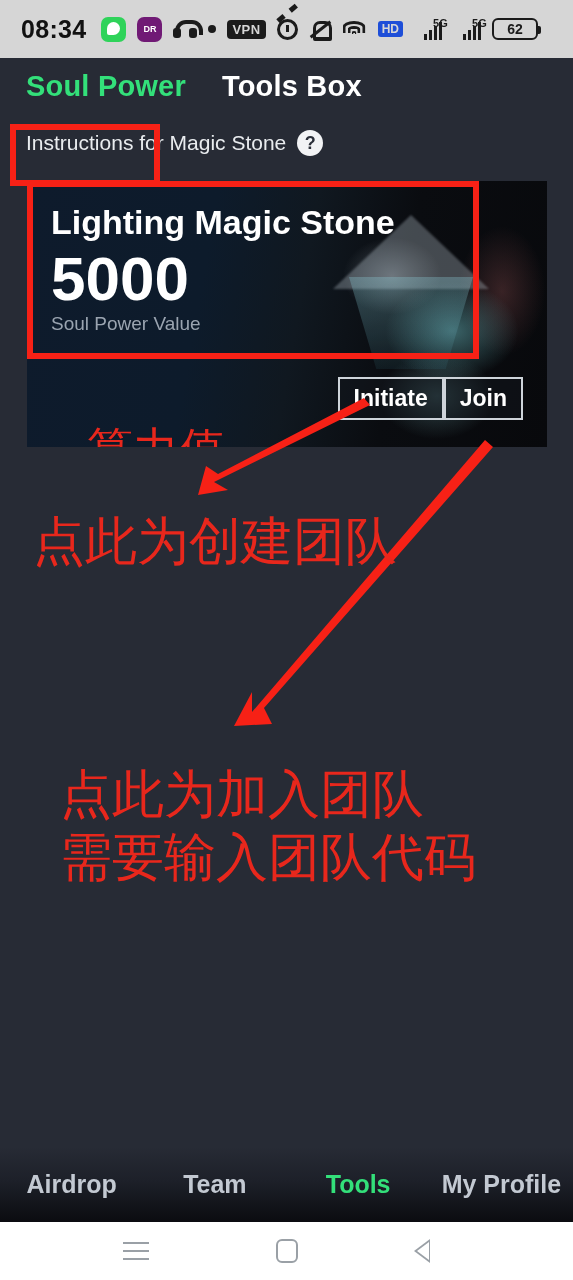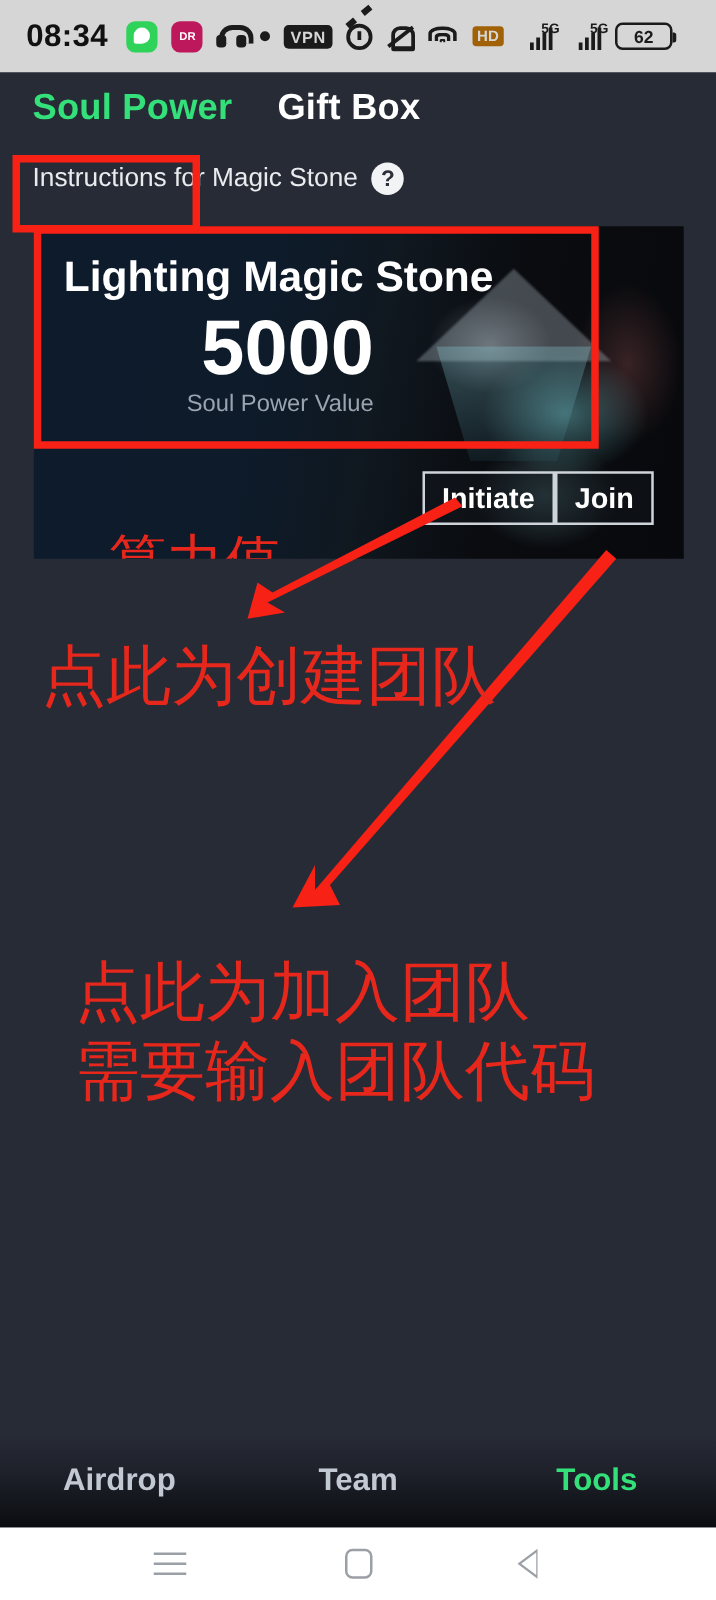--- a/index.html
+++ b/index.html
@@ -16,21 +16,21 @@
     position:absolute; top:0; left:0; width:573px; height:58px;
     background:#d6d6d6;
     display:flex; align-items:center; justify-content:center; gap:11px;
     padding-right:14px;
   }
   .sb-time { font-size:25px; font-weight:600; color:#111; letter-spacing:.3px; margin-right:4px; }
   .sb-ic { display:flex; align-items:center; justify-content:center; }
   .ic-wechat { width:25px; height:25px; border-radius:7px; background:#2fd35a; position:relative; }
   .ic-wechat::after{ content:""; position:absolute; left:6px; top:5px; width:13px; height:13px;
      border-radius:50% 50% 50% 2px; background:#fff; }
-  .ic-redapp { width:25px; height:25px; border-radius:7px; background:#be185d; position:relative;
+  .ic-redapp { width:25px; height:25px; border-radius:7px; background:#701a75; position:relative;
      color:#fff; font-size:9px; font-weight:700; display:flex; align-items:center; justify-content:center; }
   .ic-headset { width:24px; height:19px; position:relative; }
   .ic-headset::before{ content:""; position:absolute; left:2px; top:0; width:20px; height:11px;
      border:4px solid #1b1b1b; border-bottom:none; border-radius:11px 11px 0 0; }
   .ic-headset::after{ content:""; position:absolute; left:0px; top:8px; width:8px; height:10px;
      background:#1b1b1b; border-radius:3px; box-shadow:16px 0 0 0 #1b1b1b; }
   .ic-dot { width:8px; height:8px; border-radius:50%; background:#1b1b1b; }
   .ic-vpn { background:#1b1b1b; color:#d6d6d6; font-size:13px; font-weight:700;
      padding:2px 5px; border-radius:4px; letter-spacing:.5px; }
   .ic-alarm { width:21px; height:21px; border:3px solid #1b1b1b; border-radius:50%; position:relative; }
@@ -41,21 +41,21 @@
   .ic-bell::before{ content:""; position:absolute; left:4px; top:3px; width:13px; height:13px;
      border:3px solid #1b1b1b; border-radius:7px 7px 2px 2px; border-bottom-width:4px; }
   .ic-bell::after{ content:""; position:absolute; left:-1px; top:10px; width:25px; height:3px;
      background:#1b1b1b; transform:rotate(-38deg); }
   .ic-wifi { width:25px; height:20px; position:relative; }
   .ic-wifi span { position:absolute; border:3px solid #1b1b1b; border-bottom:none;
      border-radius:50% 50% 0 0; left:50%; transform:translateX(-50%); }
   .ic-wifi .w1 { width:23px; height:12px; top:2px; }
   .ic-wifi .w2 { width:13px; height:7px; top:7px; }
   .ic-wifi .w3 { width:5px; height:3px; top:12px; border-width:2px; }
-  .ic-hd { background:#a16207; color:#d6d6d6; font-size:12px; font-weight:700;
+  .ic-hd { background:#1d4ed8; color:#d6d6d6; font-size:12px; font-weight:700;
      padding:1px 4px; border-radius:3px; }
   .ic-sig { position:relative; width:28px; height:24px; }
   .ic-sig .lbl { position:absolute; left:0; top:0; font-size:11px; font-weight:700; color:#1b1b1b;margin-left:19px; }
   .ic-sig .bars { position:absolute; right:0; bottom:1px; display:flex; align-items:flex-end; gap:2px; }
   .ic-sig .bars i { width:3px; background:#1b1b1b; display:block; }
   .ic-sig .bars i:nth-child(1){height:6px;} .ic-sig .bars i:nth-child(2){height:10px;}
   .ic-sig .bars i:nth-child(3){height:14px;} .ic-sig .bars i:nth-child(4){height:18px;}
   .ic-batt { width:46px; height:22px; border:2px solid #1b1b1b; border-radius:6px;
      display:flex; align-items:center; justify-content:center; position:relative; }
   .ic-batt::after{ content:""; position:absolute; right:-5px; top:6px; width:3px; height:8px;
@@ -88,21 +88,21 @@
        radial-gradient(ellipse 80px 60px at 150px 215px, rgba(150,220,225,.28), rgba(150,220,225,0) 72%);
   }
   .card-gem { position:absolute; right:58px; top:34px; width:0; height:0;
      border-left:78px solid transparent; border-right:78px solid transparent;
      border-bottom:74px solid rgba(205,220,230,.30); filter:blur(1px); }
   .card-gem2 { position:absolute; right:74px; top:96px; width:124px; height:92px;
      background:linear-gradient(180deg, rgba(140,205,215,.32), rgba(60,130,150,.12));
      clip-path:polygon(0 0,100% 0,78% 100%,22% 100%); filter:blur(.6px); }
   .card-title { position:absolute; left:24px; top:22px; font-size:34px; font-weight:700; color:#fff; }
   .card-stats { position:absolute; left:24px; top:66px; width:420px; display:flex; }
-  .stat { text-align:right; }
+  .stat { text-align:left; }
   .stat.v1 { width:248px; }
   .stat.v2 { width:160px; }
   .stat-num { font-size:62px; font-weight:700; color:#fff; line-height:1.02; }
   .stat-lbl { font-size:19px; color:#9aa4b0; margin-top:3px; }
   .cn-note { position:absolute; left:60px; top:194px; font-size:46px; font-weight:500; color:#e8271c;
      font-family:"DejaVu Sans", sans-serif;margin-top:44px; }
   .card-btns { position:absolute; right:24px; top:196px; display:flex; }
   .cbtn { border:2px solid #ced4da; color:#fff; background:rgba(20,24,30,.45);
      font-size:23px; font-weight:700; padding:6px 14px; }
 
@@ -202,21 +202,21 @@
       <div class="ic-batt">
           <span>62</span>
         </div>
     </div>
   </div>
 
   <div class="app">
 
     <div class="tabs">
       <div class="tab active">Soul Power</div>
-      <div class="tab inactive">Gift Box</div>
+      <div class="tab inactive">Tools Box</div>
     </div>
 
     <div class="subline">
       <div class="subline-txt">Instructions for Magic Stone</div>
       <div class="help-icon">?</div>
     </div>
 
     <div class="card">
       <div class="card-glow"></div>
       <div class="card-gem"></div>
@@ -248,20 +248,21 @@
     <div class="anno-text anno-t1">点此为创建团队</div>
     <div class="anno-text anno-t2">
       <div>点此为加入团队</div>
       <div>需要输入团队代码</div>
     </div>
 
     <div class="bottomnav">
       <div class="nav-item">Airdrop</div>
       <div class="nav-item">Team</div>
       <div class="nav-item active">Tools</div>
+      <div class="nav-item">My Profile</div>
     </div>
   </div>
 
   <div class="androidnav">
     <div class="an-btn">
       <div class="an-menu">
           <i></i>
           <i></i>
           <i></i>
         </div>

